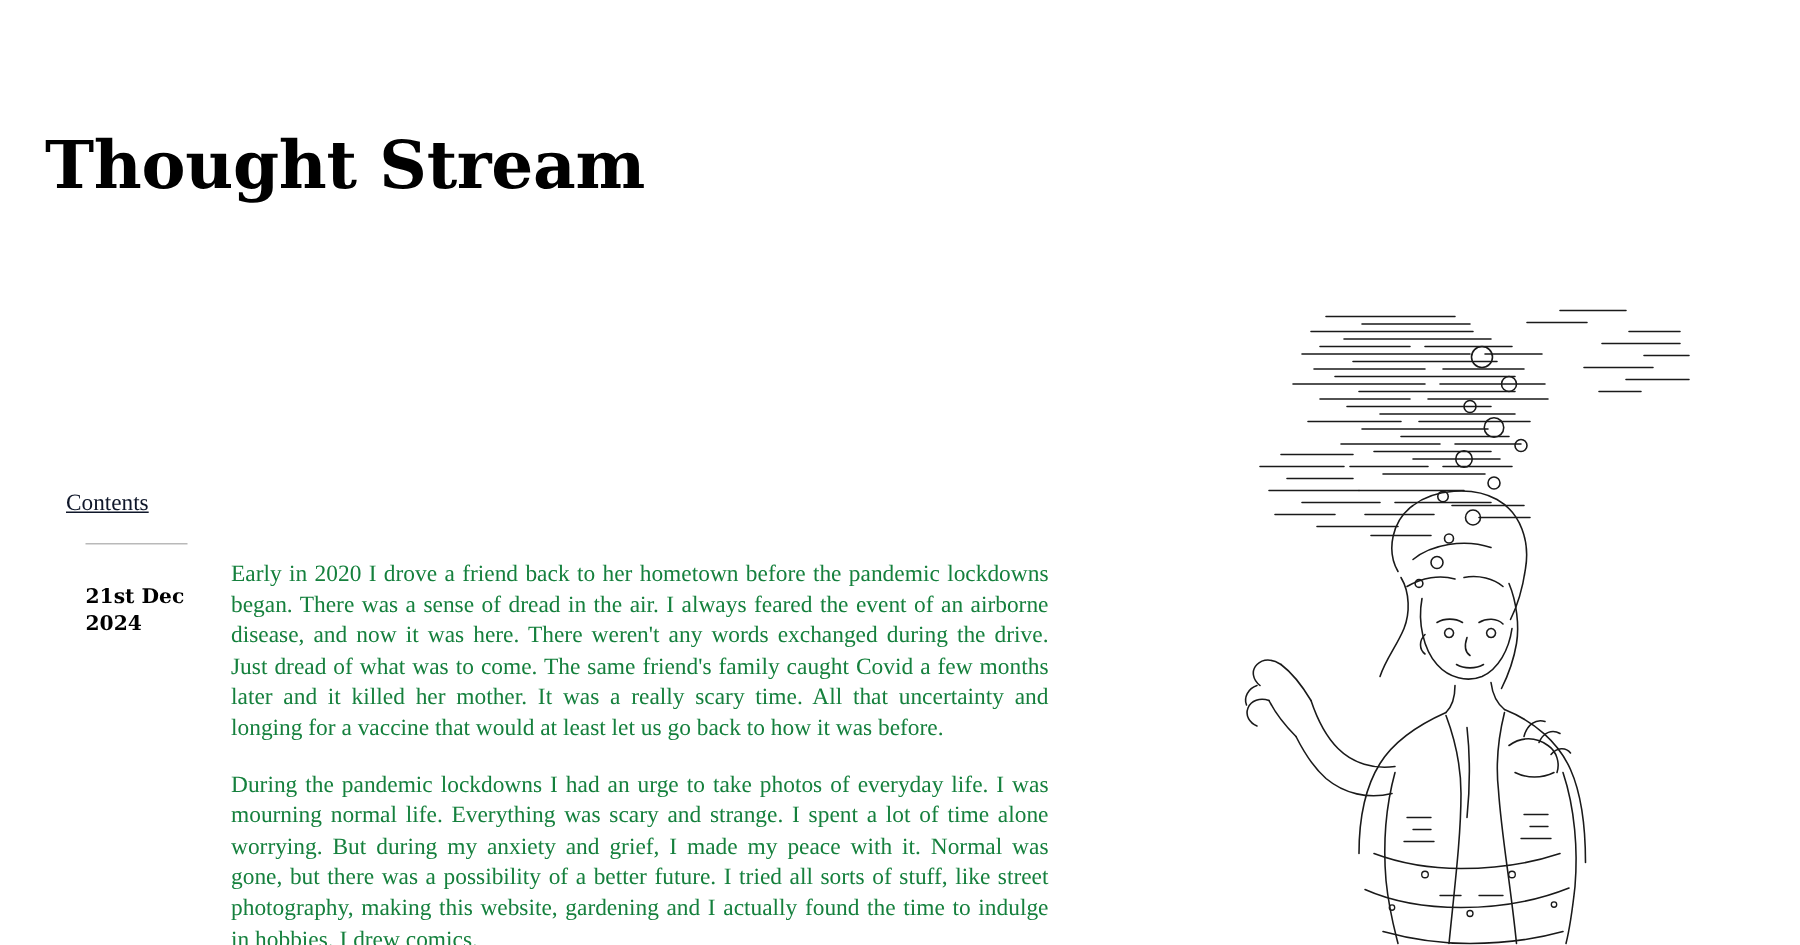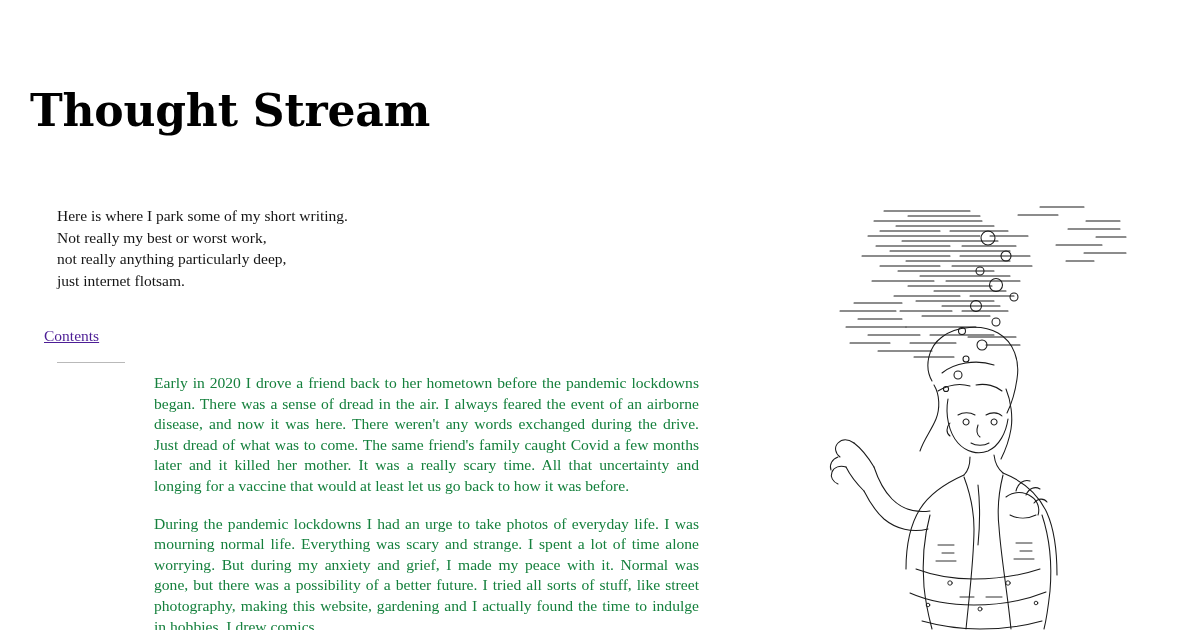--- a/index.html
+++ b/index.html
@@ -47,21 +47,21 @@
     color: #141414;
   }
   .intro div { white-space: nowrap; }
 
   
   .contents-link {
     position: absolute;
     left: 44px;
     top: 327px;
     font-size: 15.5px;
-    color: #4c1d95;
+    color: #0f172a;
     text-decoration: underline;
     cursor: pointer;
   }
 
   
   .entry {
     position: absolute;
     left: 44px;
     top: 362px;
     width: 660px;
@@ -121,33 +121,28 @@
   }
   .illustration svg { display: block; }
 </style>
 </head>
 <body>
 
 <div class="page">
 
   <h1 class="site-title">Thought Stream</h1>
 
-  <div class="intro">
-    <div>Here is where I park some of my short writing.</div>
-    <div>Not really my best or worst work,</div>
-    <div>not really anything particularly deep,</div>
-    <div>just internet flotsam.</div>
-  </div>
 
   <a class="contents-link" href="#">Contents</a>
 
   <div class="entry">
 
     <div class="entry-meta">
       <div class="meta-rule"></div>
+      <div class="entry-date">21st Dec 2024</div>
     </div>
 
     <div class="entry-body">
       <p>Early in 2020 I drove a friend back to her hometown before the pandemic lockdowns began. There was a sense of dread in the air. I always feared the event of an airborne disease, and now it was here. There weren't any words exchanged during the drive. Just dread of what was to come. The same friend's family caught Covid a few months later and it killed her mother. It was a really scary time. All that uncertainty and longing for a vaccine that would at least let us go back to how it was before.</p>
       <p>During the pandemic lockdowns I had an urge to take photos of everyday life. I was mourning normal life. Everything was scary and strange. I spent a lot of time alone worrying. But during my anxiety and grief, I made my peace with it. Normal was gone, but there was a possibility of a better future. I tried all sorts of stuff, like street photography, making this website, gardening and I actually found the time to indulge in hobbies. I drew comics.</p>
     </div>
 
   </div>
 
   <div class="illustration">

